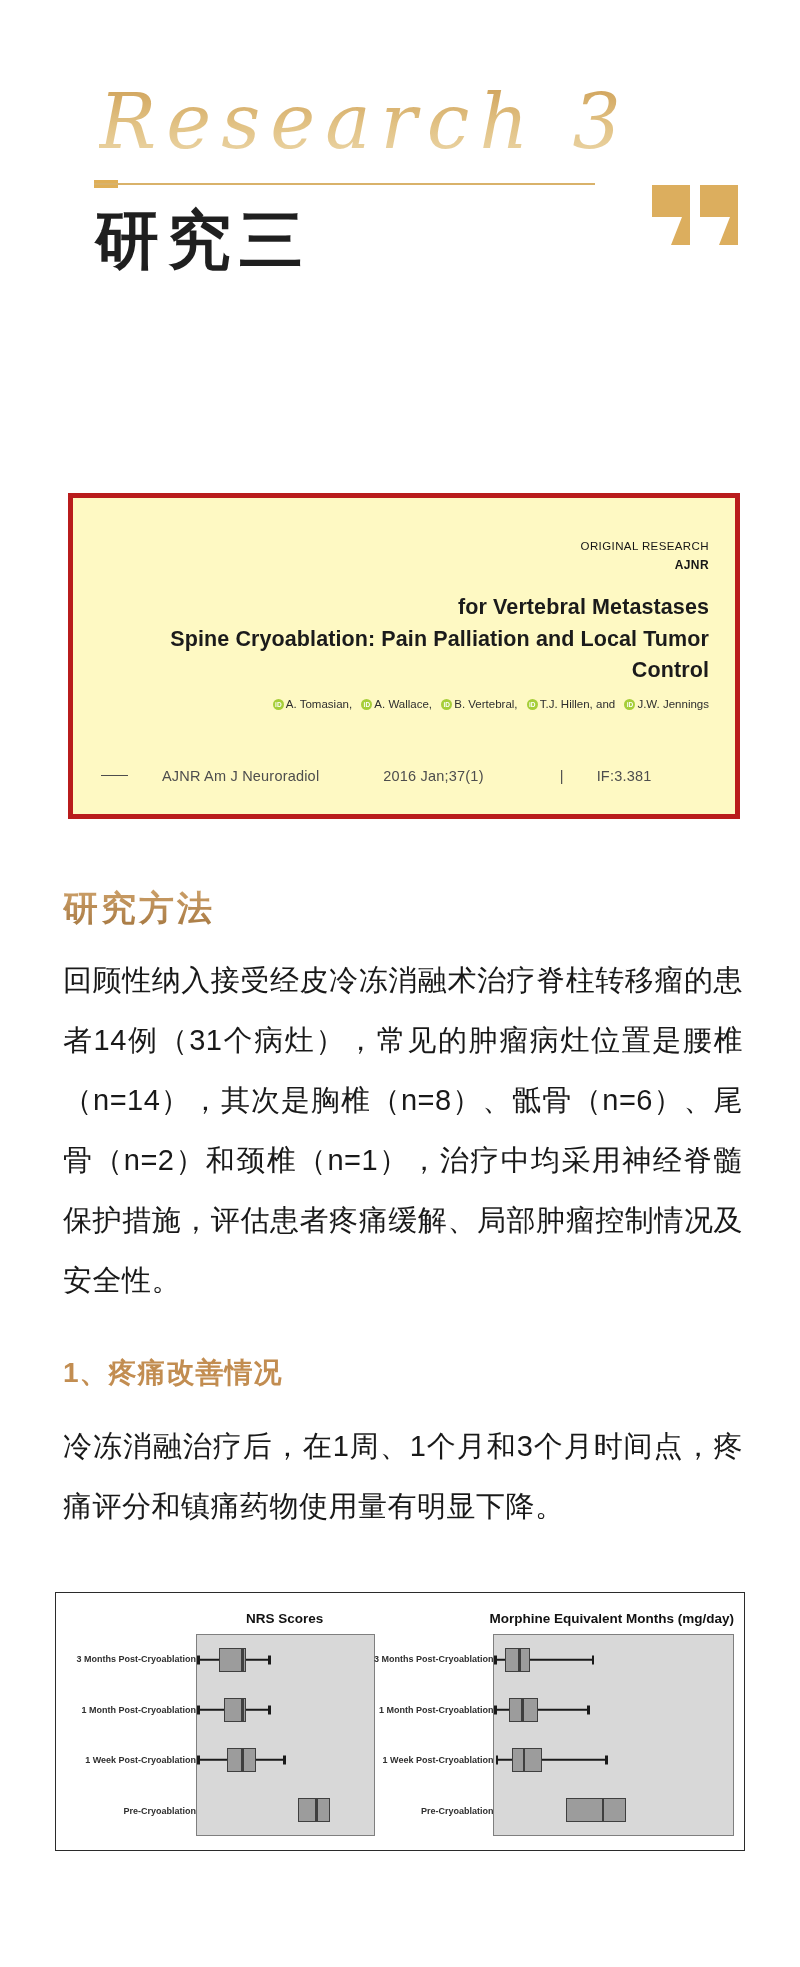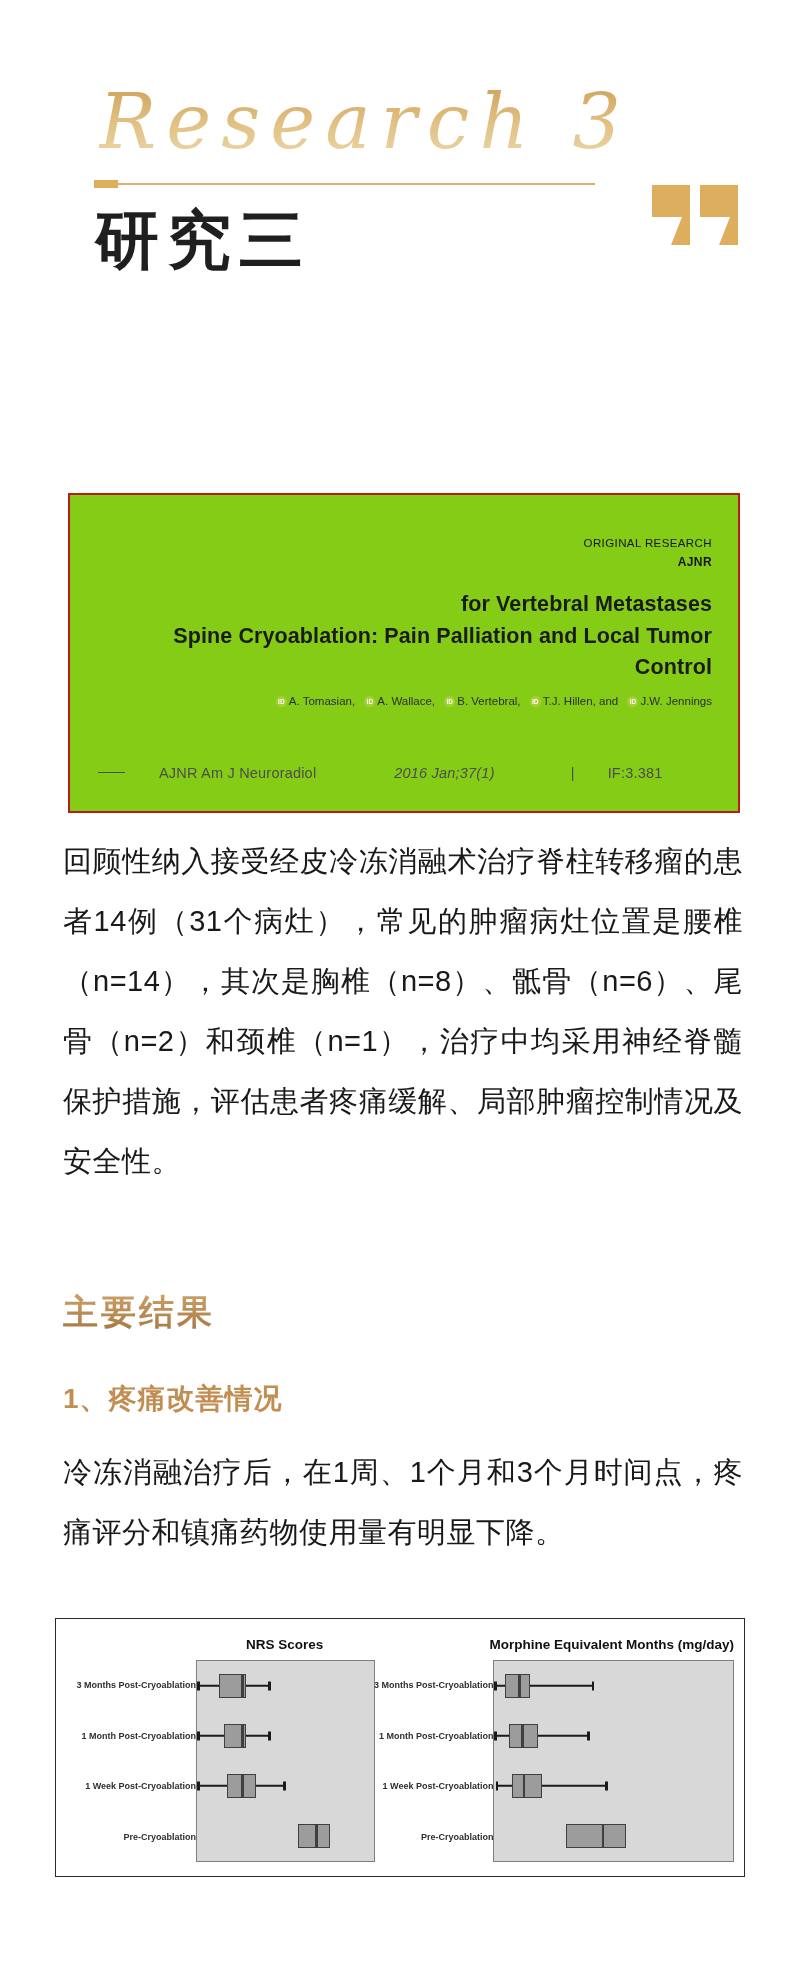--- a/index.html
+++ b/index.html
@@ -26,42 +26,42 @@
   .divider-dash { position:absolute; left:7px; top:5px; width:24px; height:8px; background:#dfaf57; }
   .quote-mark { position:absolute; right:5px; top:10px; }
   .cn-title {
     position:absolute; left:8px; top:22px;
     font-family:"Liberation Serif","DejaVu Serif",serif;
     font-size:64px; font-weight:700; letter-spacing:8px; color:#1f1f1f;
   }
 
   
   .paper-card {
-    margin:258px 5px 0 13px; border:2px solid #b91c1c; background:#84cc16;
+    margin:258px 5px 0 13px; border:5px solid #b91c1c; background:#fef9c3;
     padding:40px 26px 30px 26px;
   }
   .paper-category { text-align:right; font-size:11.5px; letter-spacing:.4px; color:#161616; line-height:1.55; }
   .paper-category .cat-bold { font-weight:700; font-size:12px; }
   .paper-title {
     margin-top:18px; text-align:right; font-size:21.5px; font-weight:700;
     color:#1b1b1b; line-height:1.45; letter-spacing:.1px;
   }
   .paper-authors { margin-top:12px; text-align:right; font-size:11.5px; color:#2e2e2e; }
   .author { white-space:nowrap; margin-left:6px; }
   .orcid {
     display:inline-block; width:11px; height:11px; border-radius:50%;
     background:#a6ce39; color:#fff; font-size:6.5px; font-weight:700;
     text-align:center; line-height:11px; vertical-align:1px; margin-right:2px;
   }
   .paper-cite {
     margin-top:58px; display:flex; align-items:center;
     font-size:14.5px; color:#4d4d4d; letter-spacing:.2px;gap:24px;
   }
   .cite-dash { width:27px; height:0; border-top:1.6px solid #4d4d4d; margin:0 10px 0 2px; }
-  .cite-issue { margin-left:54px;font-style:italic; }
+  .cite-issue { margin-left:40px; }
   .cite-sep { margin-left:52px; color:#4d4d4d; }
   .cite-if { margin-left:9px; }
 
   
   .gold-serif-heading {
     margin-top:66px; margin-left:8px;
     font-family:"Liberation Serif","DejaVu Serif",serif;
     font-size:35px; font-weight:700; letter-spacing:3px;
     background:linear-gradient(180deg,#d0a46d 0%,#b1834c 70%,#a07540 100%);
     -webkit-background-clip:text; background-clip:text;
@@ -149,23 +149,23 @@
     </div>
     <div class="paper-cite">
       <span class="cite-dash"></span>
       <span class="cite-journal">AJNR Am J Neuroradiol</span>
       <span class="cite-issue">2016 Jan;37(1)</span>
       <span class="cite-sep">|</span>
       <span class="cite-if">IF:3.381</span>
     </div>
   </div>
 
+  <h2 class="gold-serif-heading">研究方法</h2>
   <p class="body-paragraph">回顾性纳入接受经皮冷冻消融术治疗脊柱转移瘤的患者14例（31个病灶），常见的肿瘤病灶位置是腰椎（n=14），其次是胸椎（n=8）、骶骨（n=6）、尾骨（n=2）和颈椎（n=1），治疗中均采用神经脊髓保护措施，评估患者疼痛缓解、局部肿瘤控制情况及安全性。</p>
 
-  <h2 class="gold-serif-heading results-heading">主要结果</h2>
   <h3 class="sub-heading">1、疼痛改善情况</h3>
   <p class="body-paragraph sub-paragraph">冷冻消融治疗后，在1周、1个月和3个月时间点，疼痛评分和镇痛药物使用量有明显下降。</p>
 
   <div class="figure-card">
     <div class="chart">
       <div class="chart-title">NRS Scores</div>
       <div class="chart-body">
         <div class="cat-col">
             <div class="cat-label">3 Months Post-Cryoablation</div>
             <div class="cat-label">1 Month Post-Cryoablation</div>

